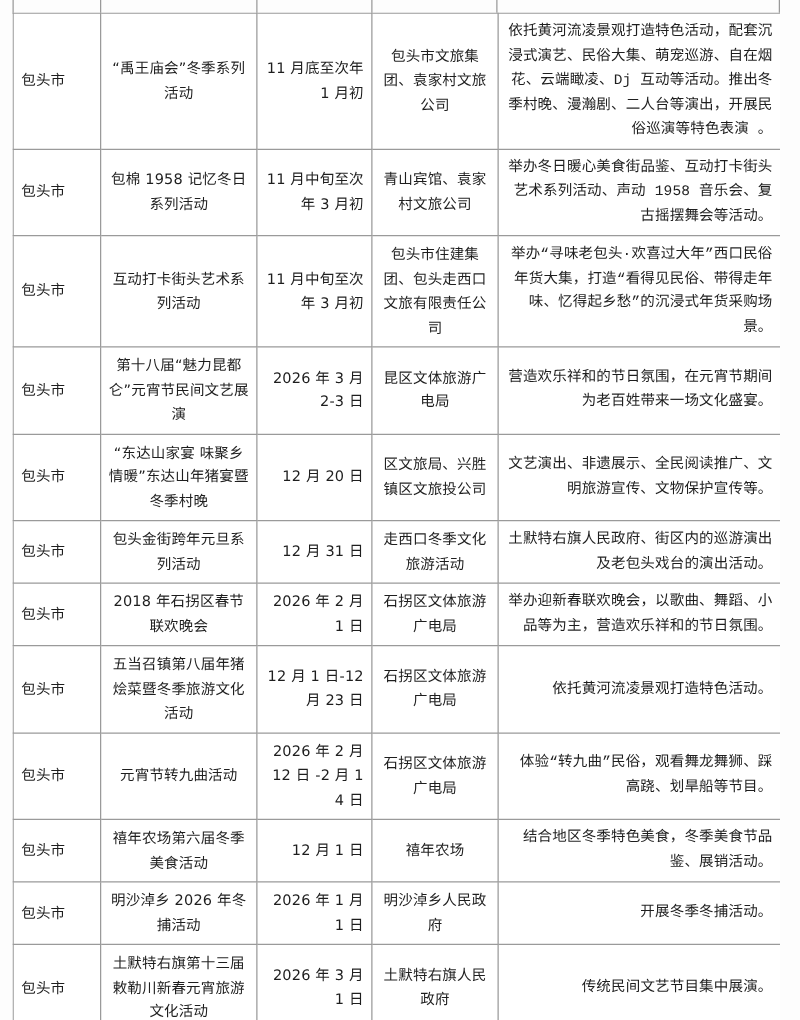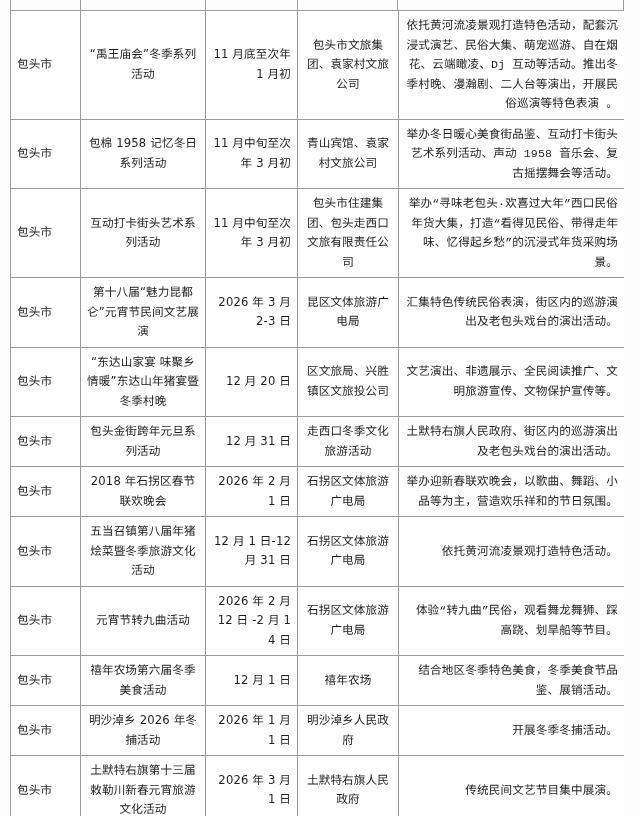--- a/index.html
+++ b/index.html
@@ -153,21 +153,21 @@
           <td class="date">11 月中旬至次年 3 月初</td>
           <td class="org">包头市住建集团、包头走西口文旅有限责任公司</td>
           <td class="desc">举办“寻味老包头·欢喜过大年”西口民俗年货大集，打造“看得见民俗、带得走年味、忆得起乡愁”的沉浸式年货采购场景。</td>
         </tr>
 
         <tr>
           <td class="region">包头市</td>
           <td class="name">第十八届“魅力昆都仑”元宵节民间文艺展演</td>
           <td class="date">2026 年 3 月 2-3 日</td>
           <td class="org">昆区文体旅游广电局</td>
-          <td class="desc">汇集特色传统民俗表演，街区内的巡游演出及老包头戏台的演出活动。</td>
+          <td class="desc">营造欢乐祥和的节日氛围，在元宵节期间为老百姓带来一场文化盛宴。</td>
         </tr>
 
         <tr>
           <td class="region">包头市</td>
           <td class="name">“东达山家宴 味聚乡情暖”东达山年猪宴暨冬季村晚</td>
           <td class="date">12 月 20 日</td>
           <td class="org">区文旅局、兴胜镇区文旅投公司</td>
           <td class="desc">文艺演出、非遗展示、全民阅读推广、文明旅游宣传、文物保护宣传等。</td>
         </tr>
 
@@ -183,21 +183,21 @@
           <td class="region">包头市</td>
           <td class="name">2018 年石拐区春节联欢晚会</td>
           <td class="date">2026 年 2 月 1 日</td>
           <td class="org">石拐区文体旅游广电局</td>
           <td class="desc">举办迎新春联欢晚会，以歌曲、舞蹈、小品等为主，营造欢乐祥和的节日氛围。</td>
         </tr>
 
         <tr>
           <td class="region">包头市</td>
           <td class="name">五当召镇第八届年猪烩菜暨冬季旅游文化活动</td>
-          <td class="date">12 月 1 日-12 月 31 日</td>
+          <td class="date">12 月 1 日-12 月 23 日</td>
           <td class="org">石拐区文体旅游广电局</td>
           <td class="desc">依托黄河流凌景观打造特色活动。</td>
         </tr>
 
         <tr>
           <td class="region">包头市</td>
           <td class="name">元宵节转九曲活动</td>
           <td class="date">2026 年 2 月 12 日 -2 月 14 日</td>
           <td class="org">石拐区文体旅游广电局</td>
           <td class="desc">体验“转九曲”民俗，观看舞龙舞狮、踩高跷、划旱船等节目。</td>

